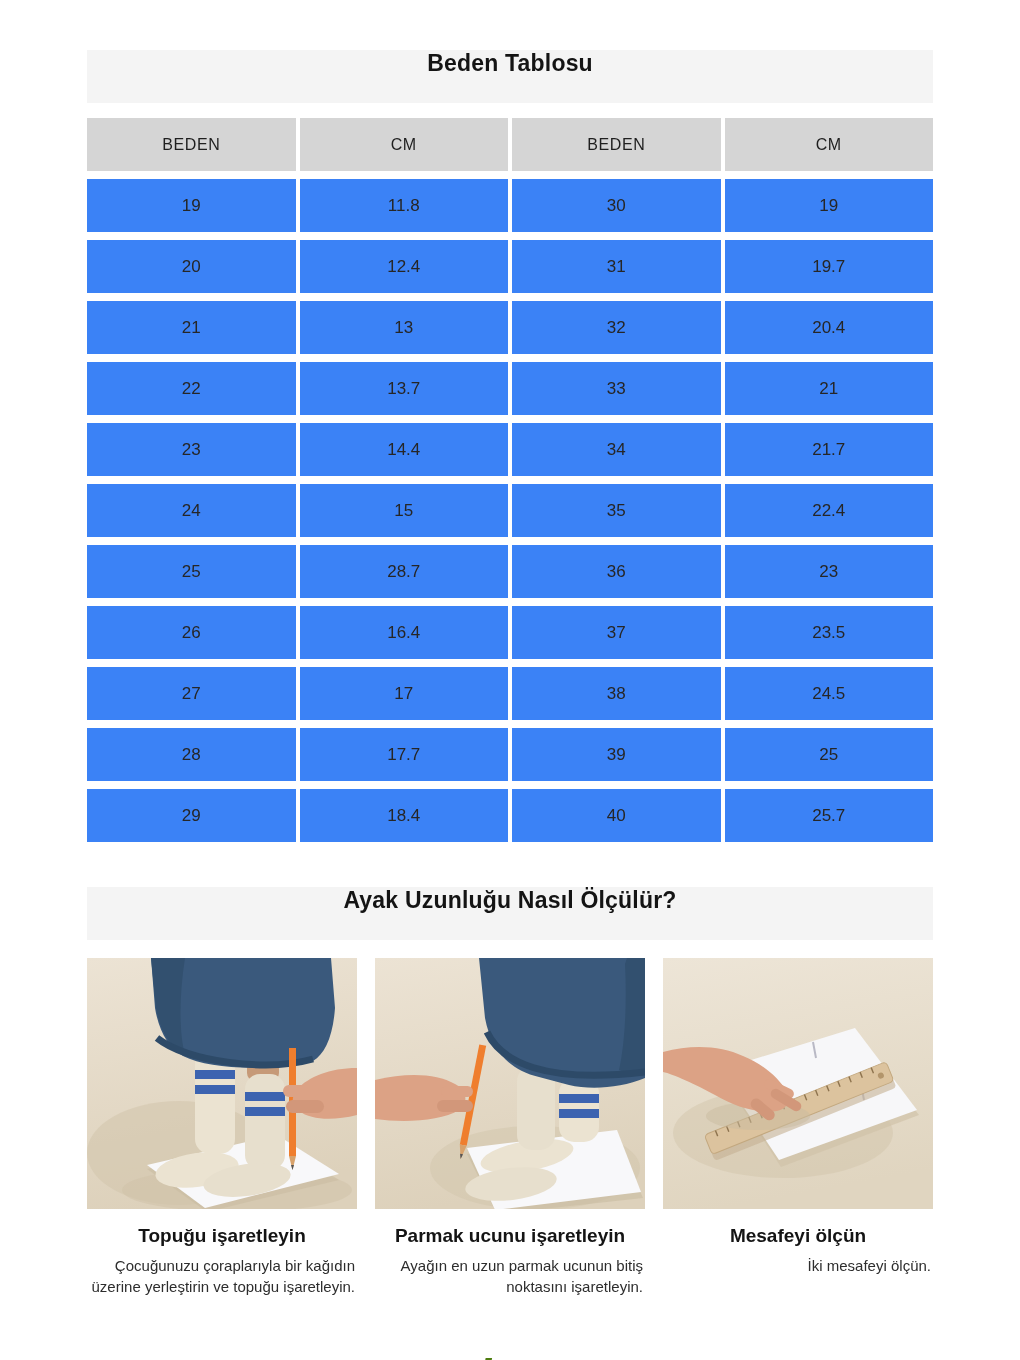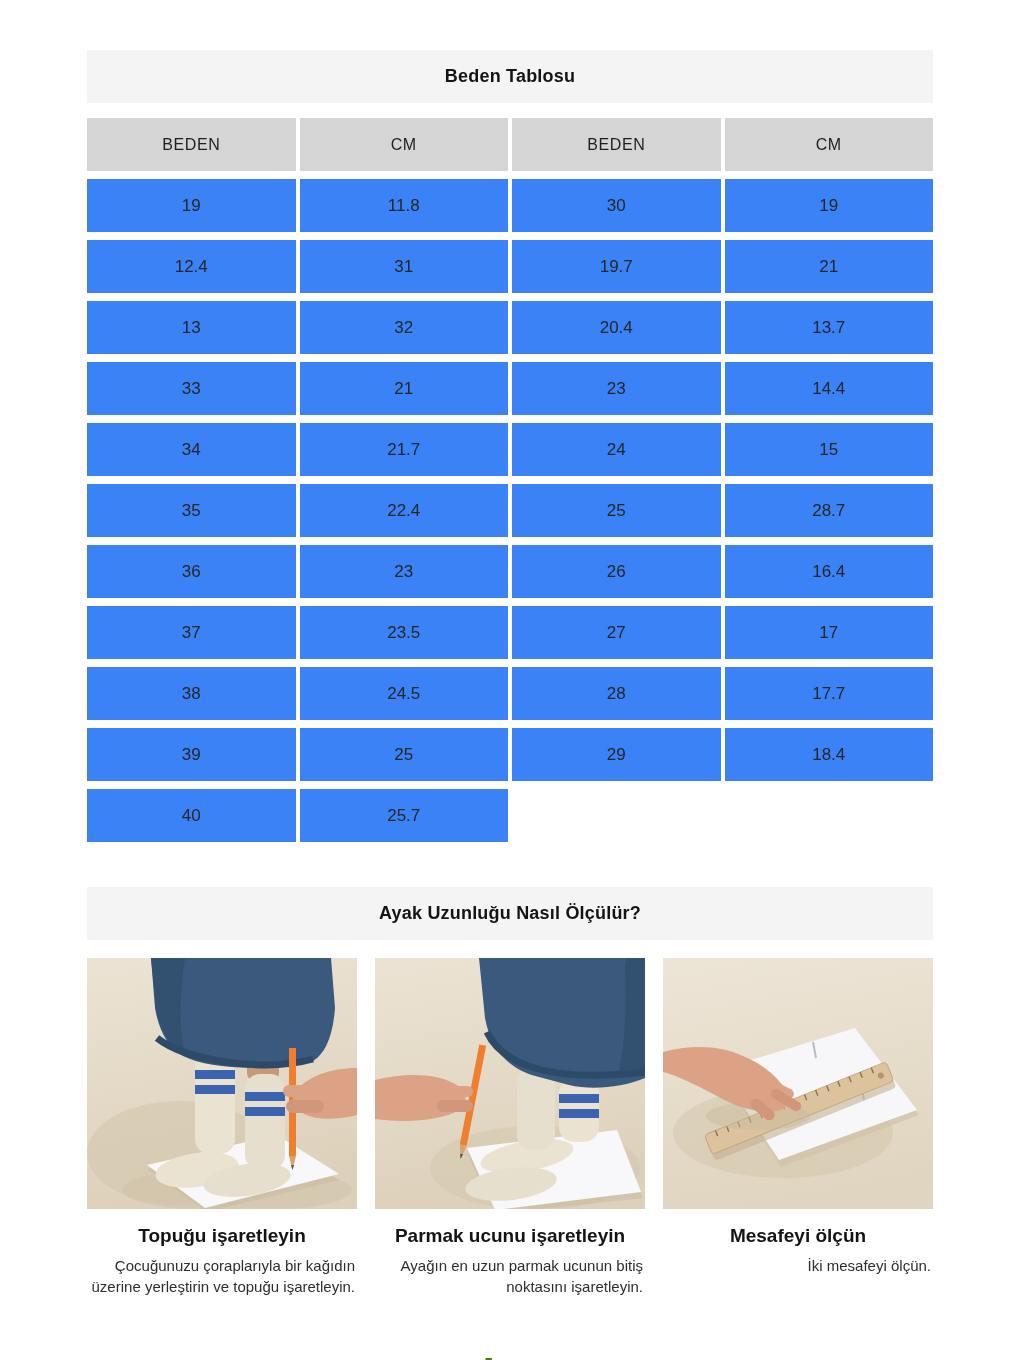--- a/index.html
+++ b/index.html
@@ -9,22 +9,22 @@
     background: #ffffff;
     overflow: hidden;
     font-family: "Liberation Sans", sans-serif;
     color: #1c1c1c;
   }
   .content { width: 846px; margin: 0 auto; padding-top: 50px; }
 
   .section-bar {
     height: 53px;
     background: #f4f4f4;
-    display: flex; align-items: center; justify-content: center;
-    font-size: 18px; font-weight: bold; color: #141414;
+    display: flex; justify-content: center;
+    font-size: 23px; font-weight: bold; color: #141414;
     letter-spacing: 0.2px;
   }
 
   .size-table {
     margin-top: 15px;
     display: grid;
     grid-template-columns: repeat(4, 1fr);
     gap: 8px 4px;
   }
   .cell {
@@ -79,27 +79,29 @@
 
   <div class="size-table">
       <div class="cell header-cell">BEDEN</div>
       <div class="cell header-cell">CM</div>
       <div class="cell header-cell">BEDEN</div>
       <div class="cell header-cell">CM</div>
       <div class="cell">19</div>
       <div class="cell">11.8</div>
       <div class="cell">30</div>
       <div class="cell">19</div>
+      <div class="cell">20</div>
       <div class="cell">12.4</div>
       <div class="cell">31</div>
       <div class="cell">19.7</div>
       <div class="cell">21</div>
       <div class="cell">13</div>
       <div class="cell">32</div>
       <div class="cell">20.4</div>
+      <div class="cell">22</div>
       <div class="cell">13.7</div>
       <div class="cell">33</div>
       <div class="cell">21</div>
       <div class="cell">23</div>
       <div class="cell">14.4</div>
       <div class="cell">34</div>
       <div class="cell">21.7</div>
       <div class="cell">24</div>
       <div class="cell">15</div>
       <div class="cell">35</div>

